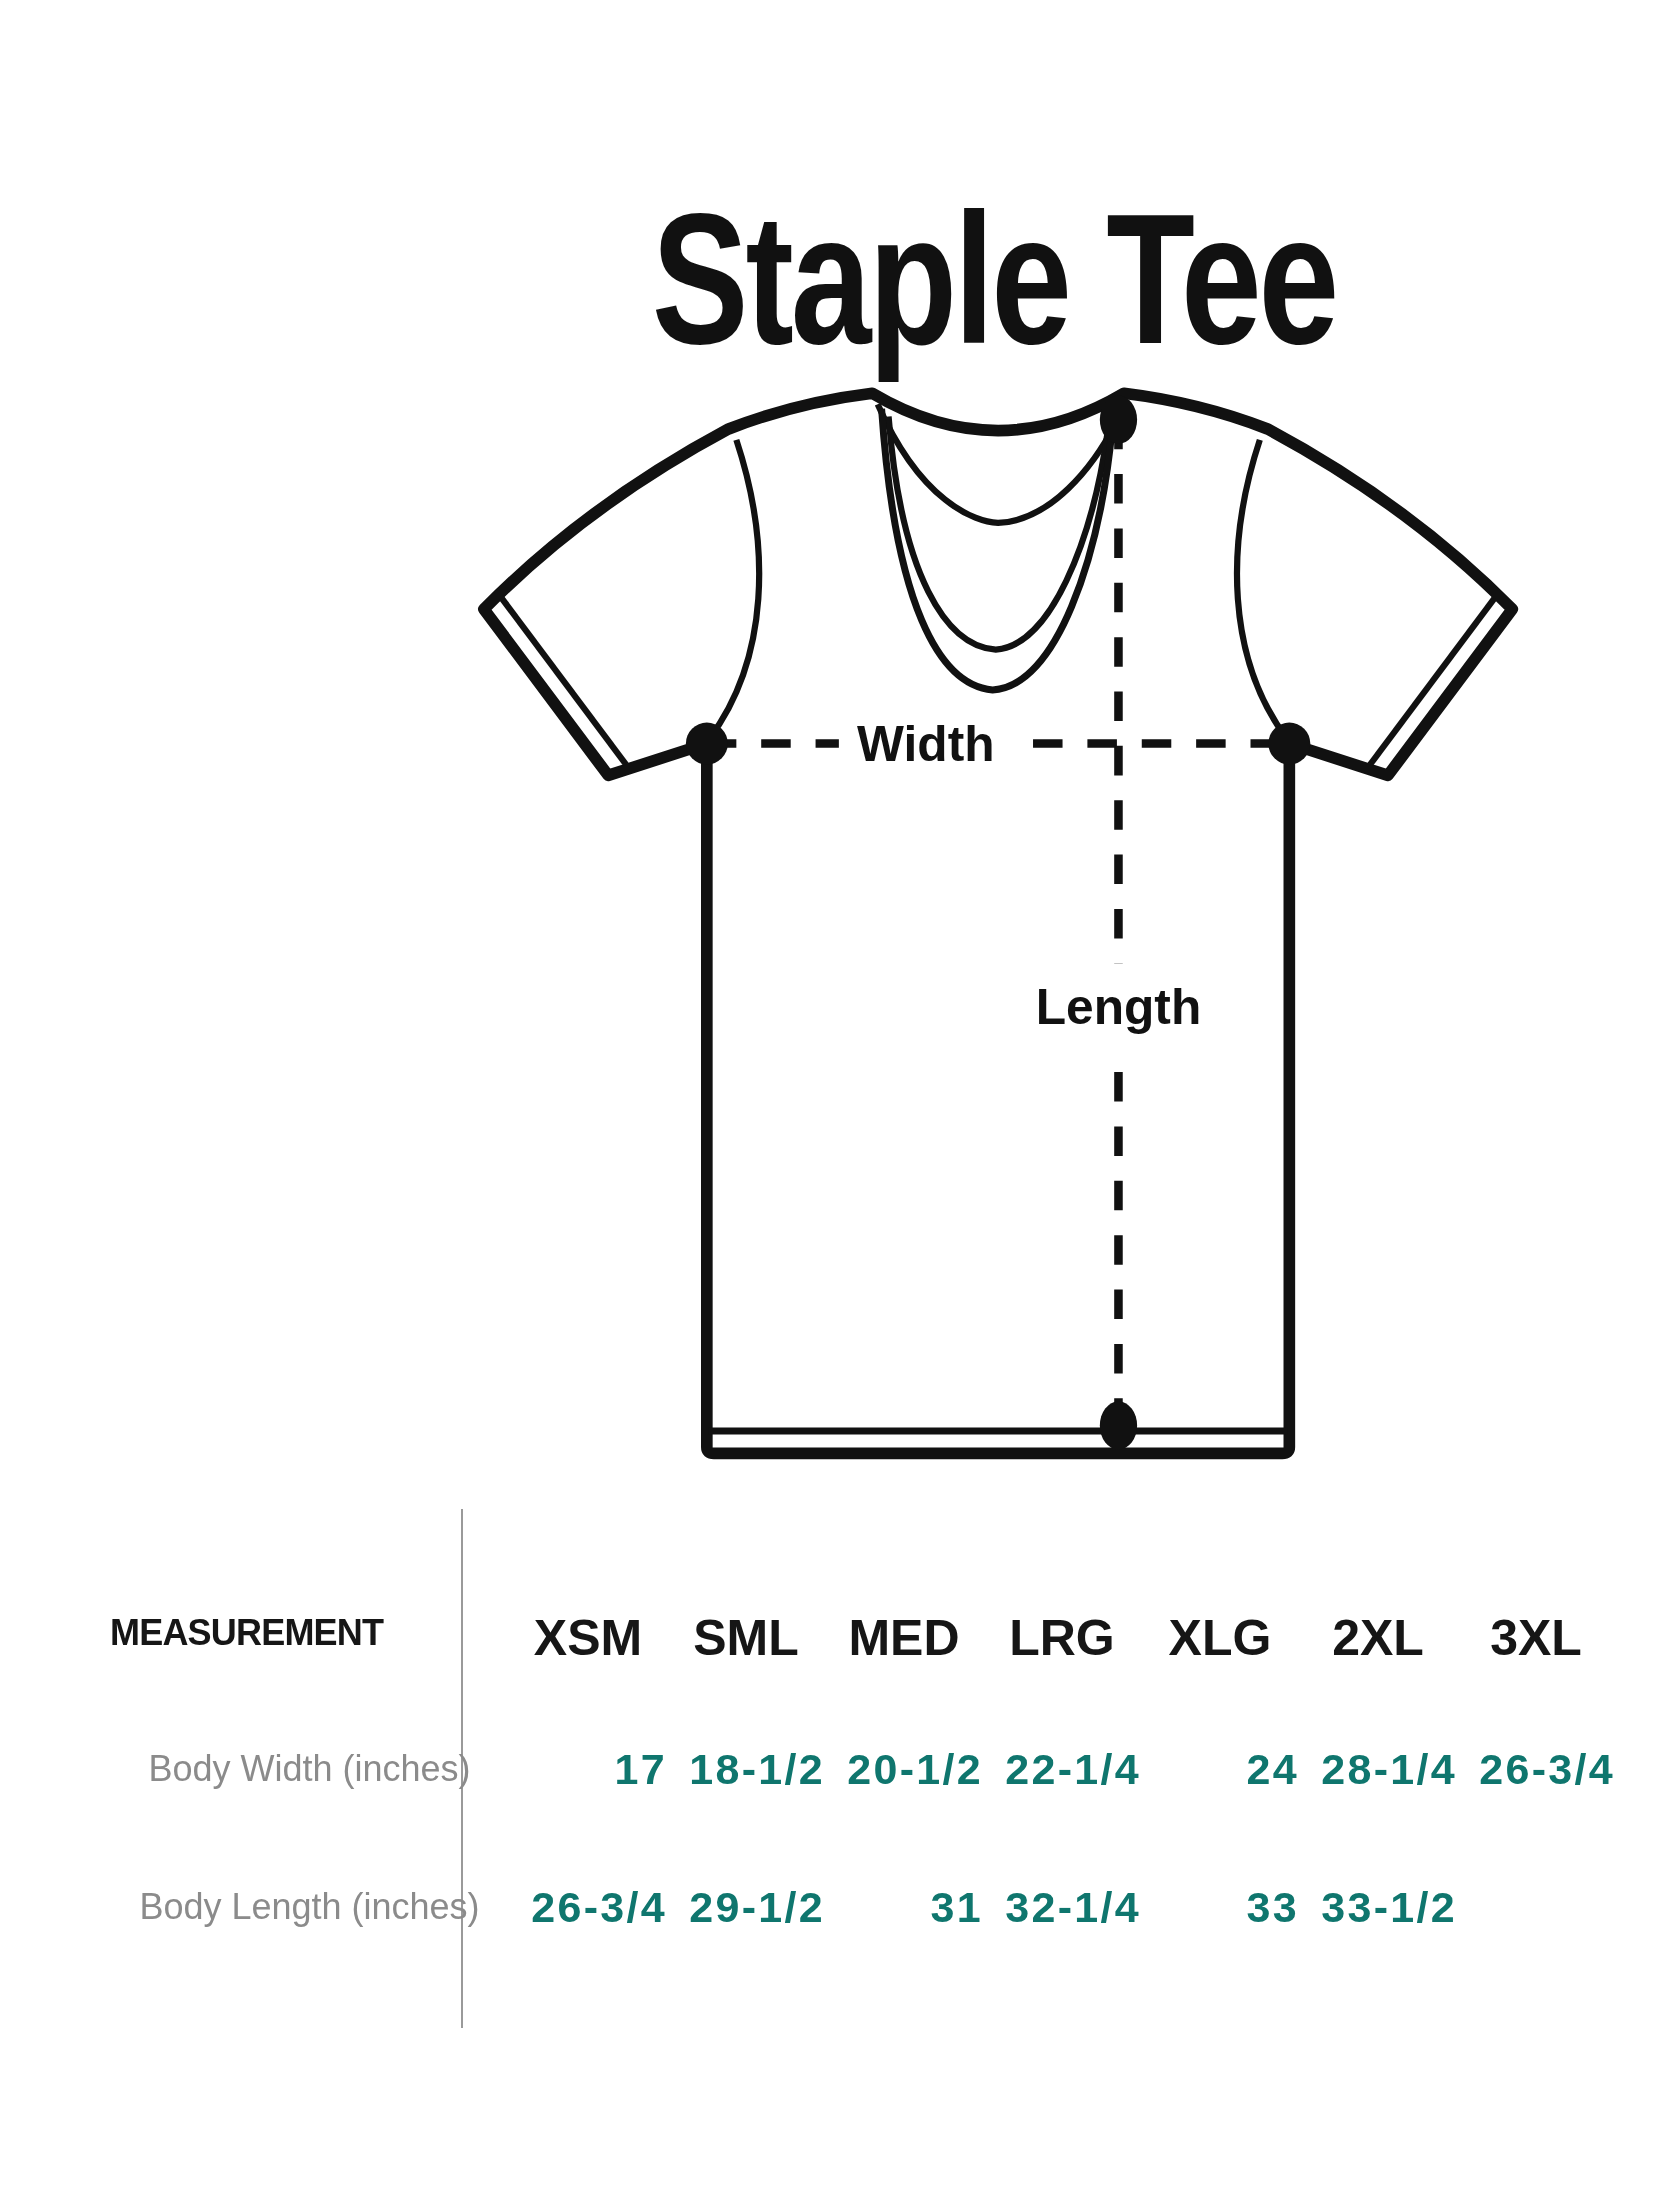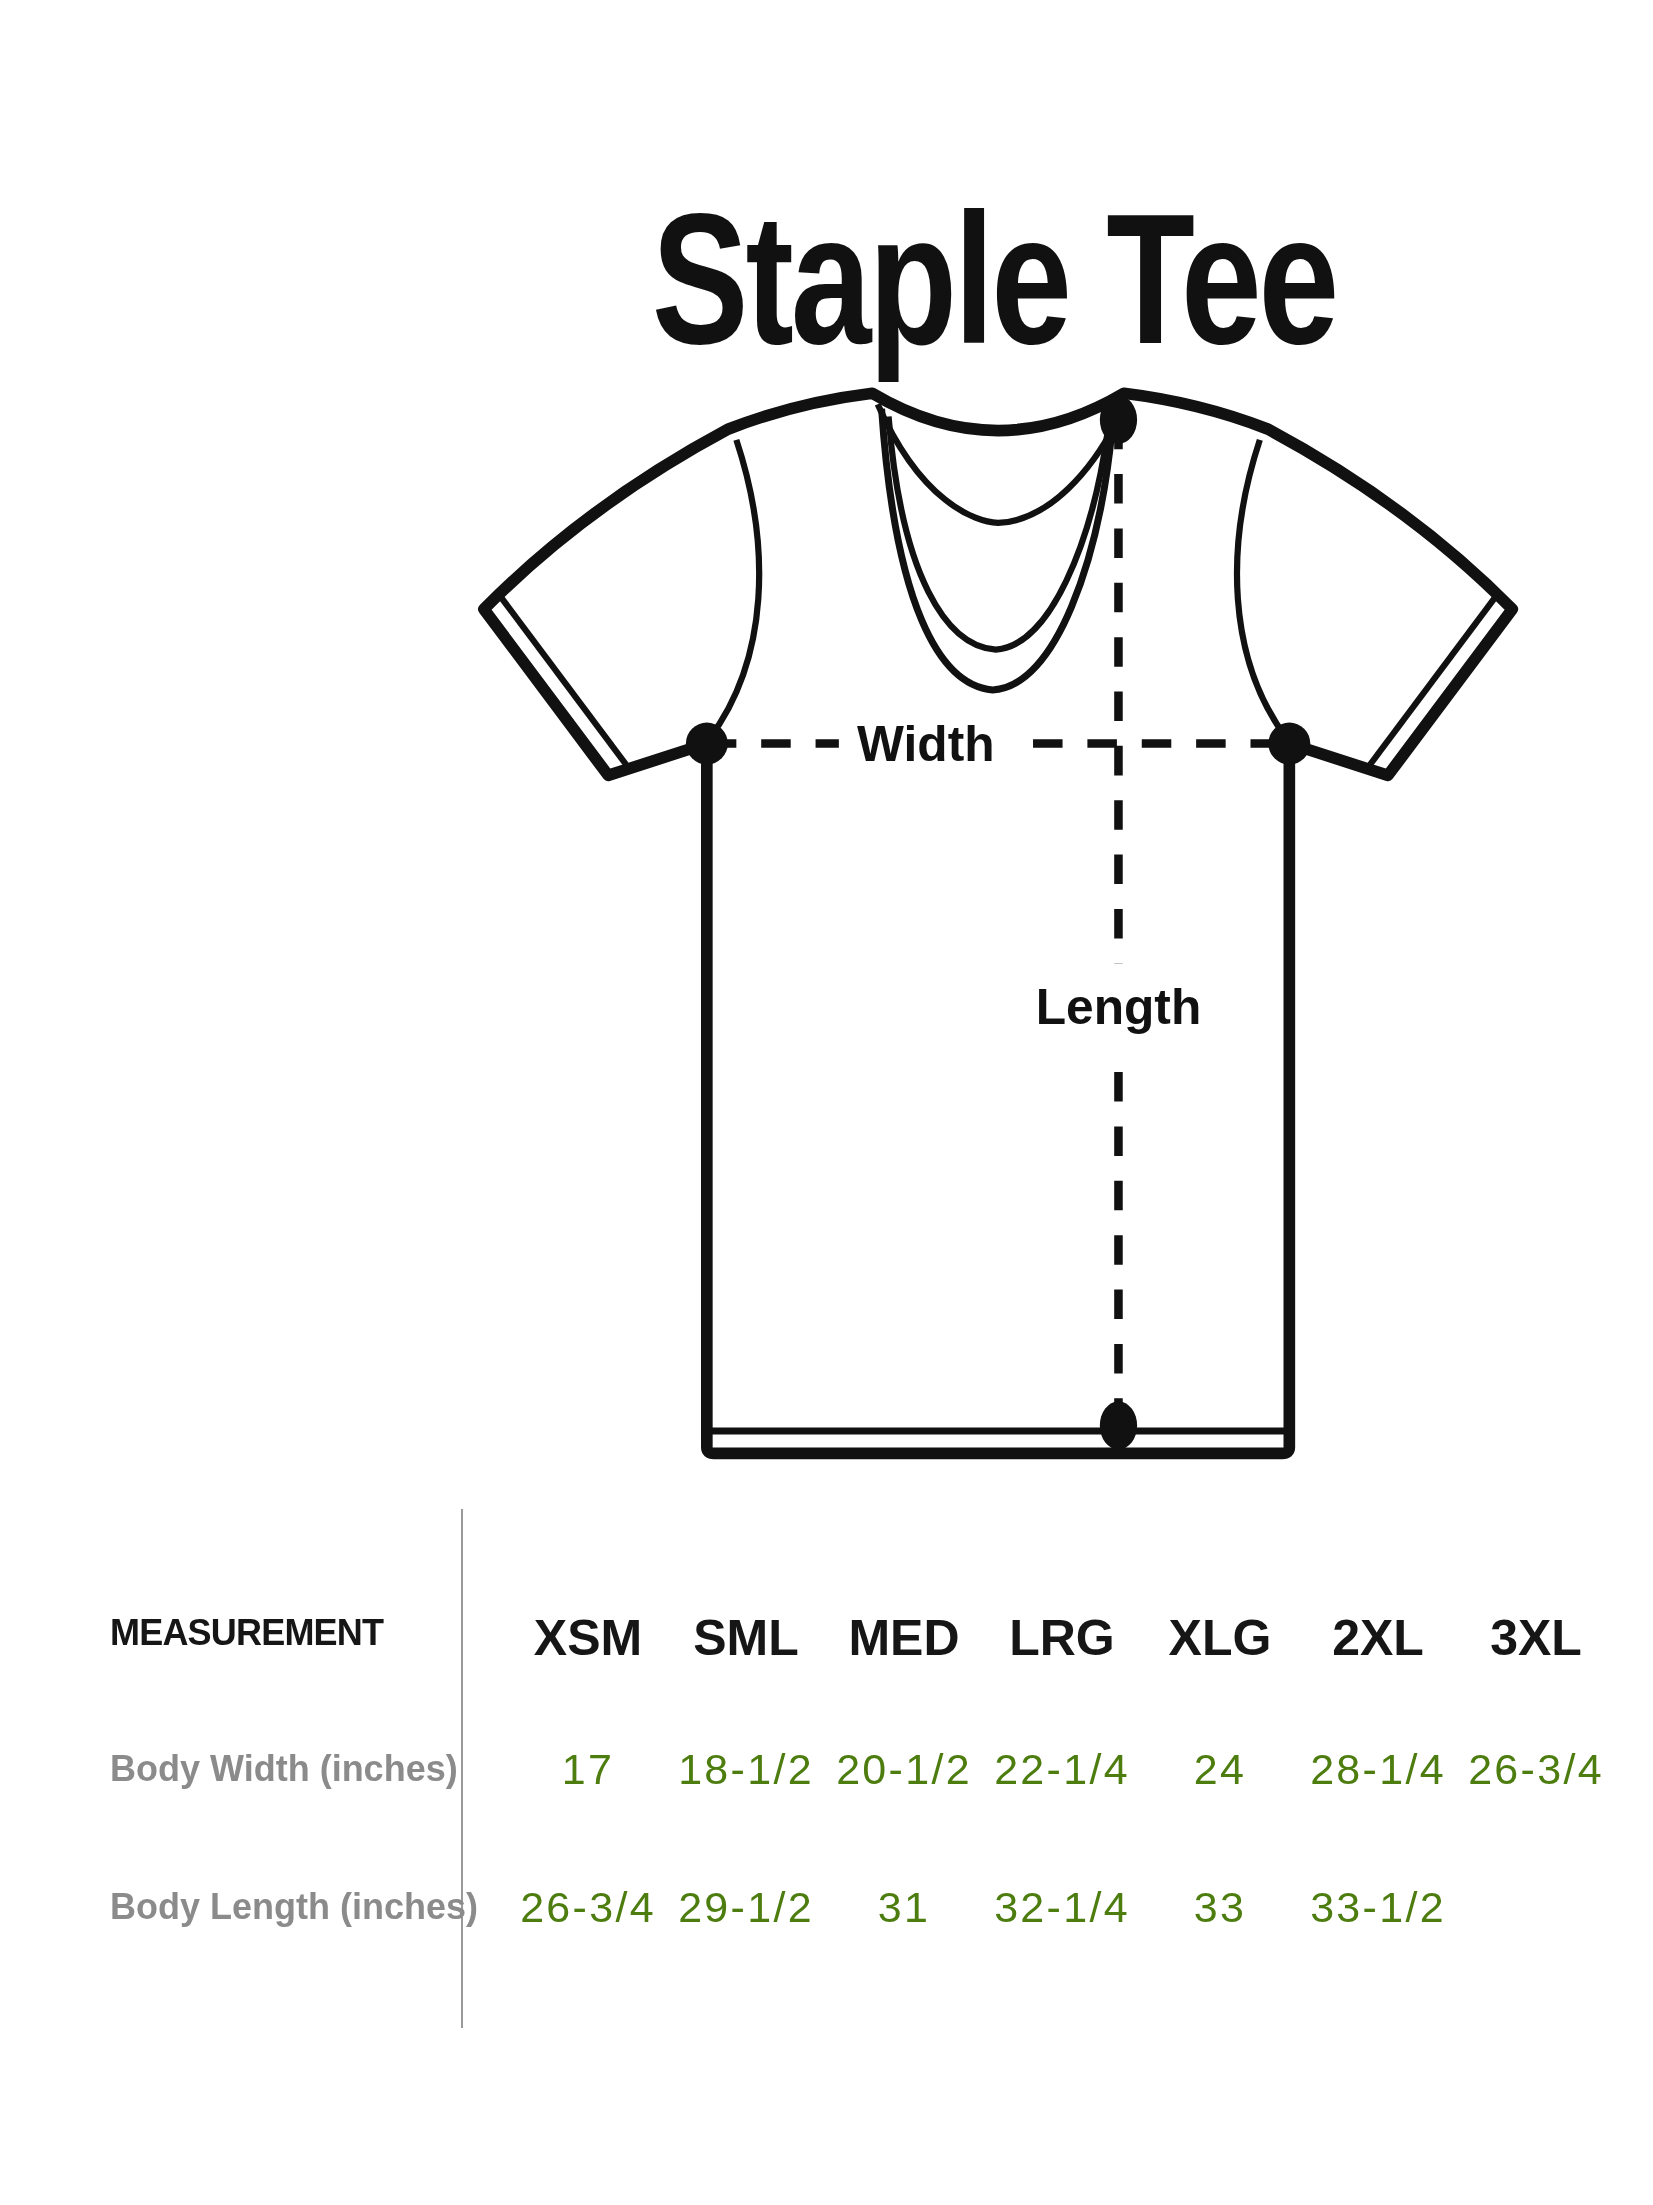--- a/index.html
+++ b/index.html
@@ -42,27 +42,27 @@
   .cell{white-space:nowrap;}
   .measure-head{
     font-size:36px;font-weight:bold;letter-spacing:-0.8px;
     padding-top:28px;text-align:left;color:#161616;
   }
   .size-head{
     font-size:50px;font-weight:bold;letter-spacing:0;
     padding-top:25px;text-align:center;color:#161616;
   }
   .row-label{
-    font-size:36px;font-weight:bold;color:#8b8b8b;
-    padding-top:26.4px;text-align:left;
+    font-size:36px;font-weight:normal;color:#8b8b8b;
+    padding-top:26.4px;text-align:center;
   }
   .value{
-    font-size:43px;font-weight:normal;color:#4d7c0f;
+    font-size:43px;font-weight:bold;color:#0f766e;
     letter-spacing:2.3px;
-    padding-top:23px;text-align:center;
+    padding-top:23px;text-align:right;
   }
   #divider{
     position:absolute;
     left:461px; top:1509px;
     width:2.3px; height:519px;
     background:#9a9a9a;
   }
 </style>
 </head>
 <body>

